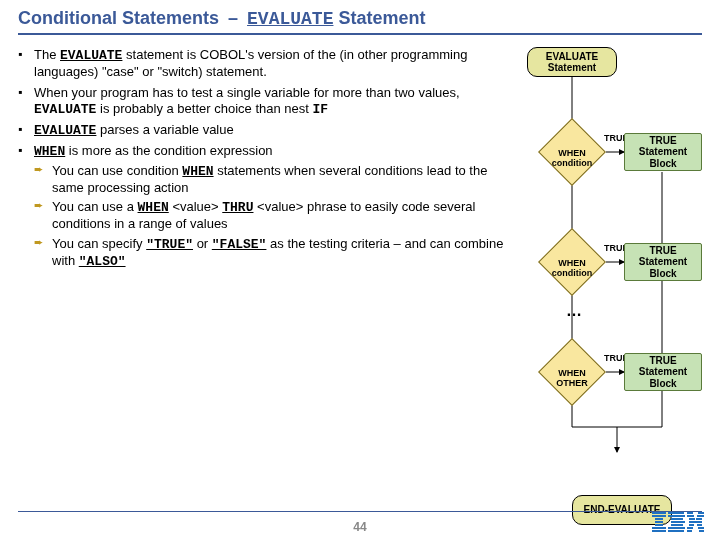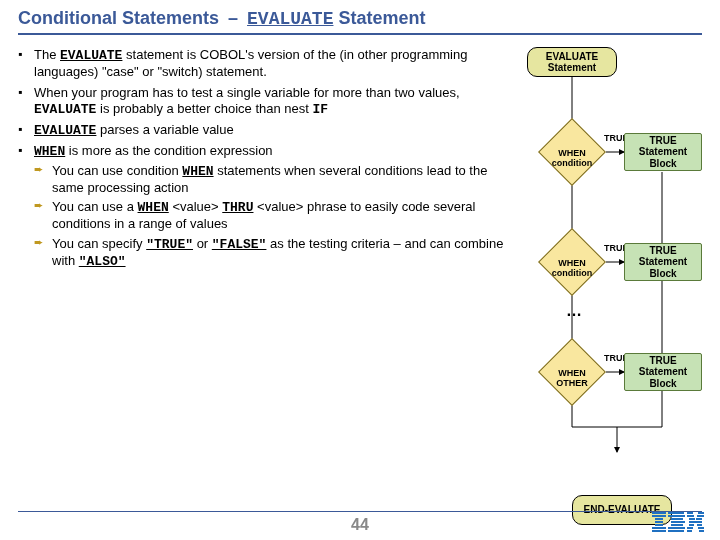--- a/index.html
+++ b/index.html
@@ -39,21 +39,21 @@
   }
   .diamond-sh {
     position: absolute; width: 48px; height: 48px; background: #f9e79f; border: 1px solid #7a6a20;
     transform: rotate(45deg); left: 10px; top: 1px;
   }
   .diamond-label { position: relative; z-index: 2; font-size: 9px; font-weight: bold; text-align: center; line-height: 1.1; padding-top: 14px; }
   .true-lbl { position: absolute; font-size: 9px; font-weight: bold; }
   .dots { position: absolute; font-size: 16px; font-weight: bold; }
   .page-num {
     position: absolute; bottom: 6px; left: 50%; transform: translateX(-50%);
-    font-size: 16px; color: #888; font-weight: bold;
+    font-size: 12px; color: #888; font-weight: bold;
   }
   .footer-rule { position: absolute; bottom: 28px; left: 18px; right: 18px; border-top: 1px solid #3b5998; }
   .logo { position: absolute; bottom: 4px; right: 16px; }
 </style>
 </head>
 <body>
 
 <div class="slide">
 
   <div class="title-bar">

